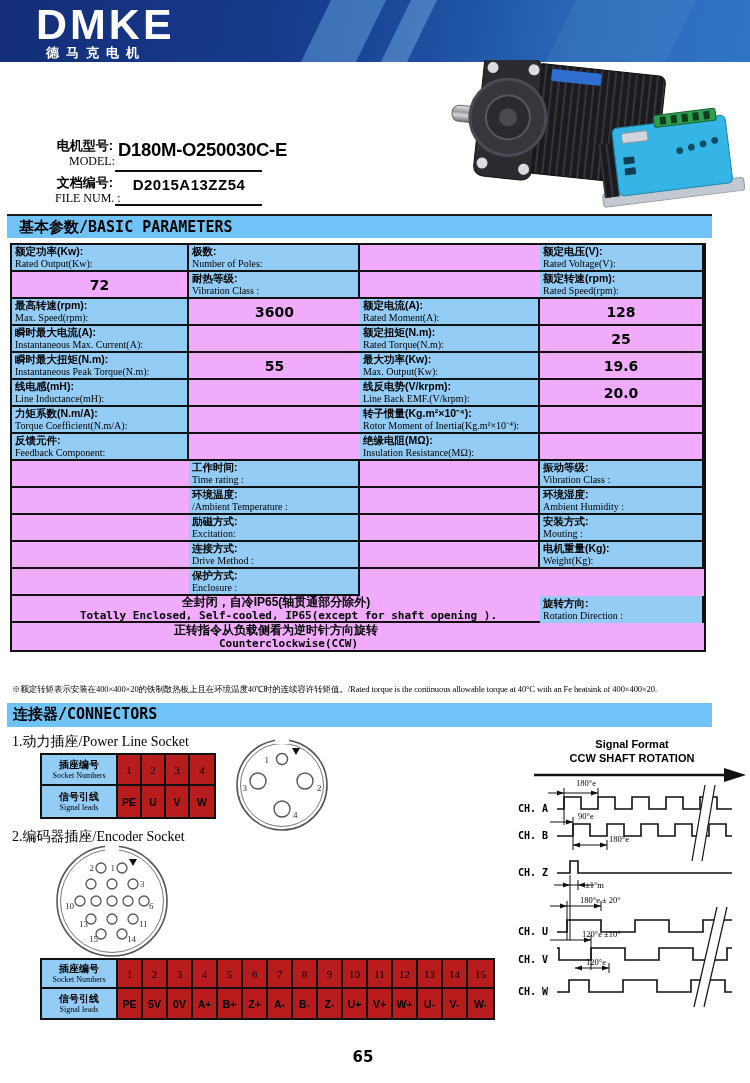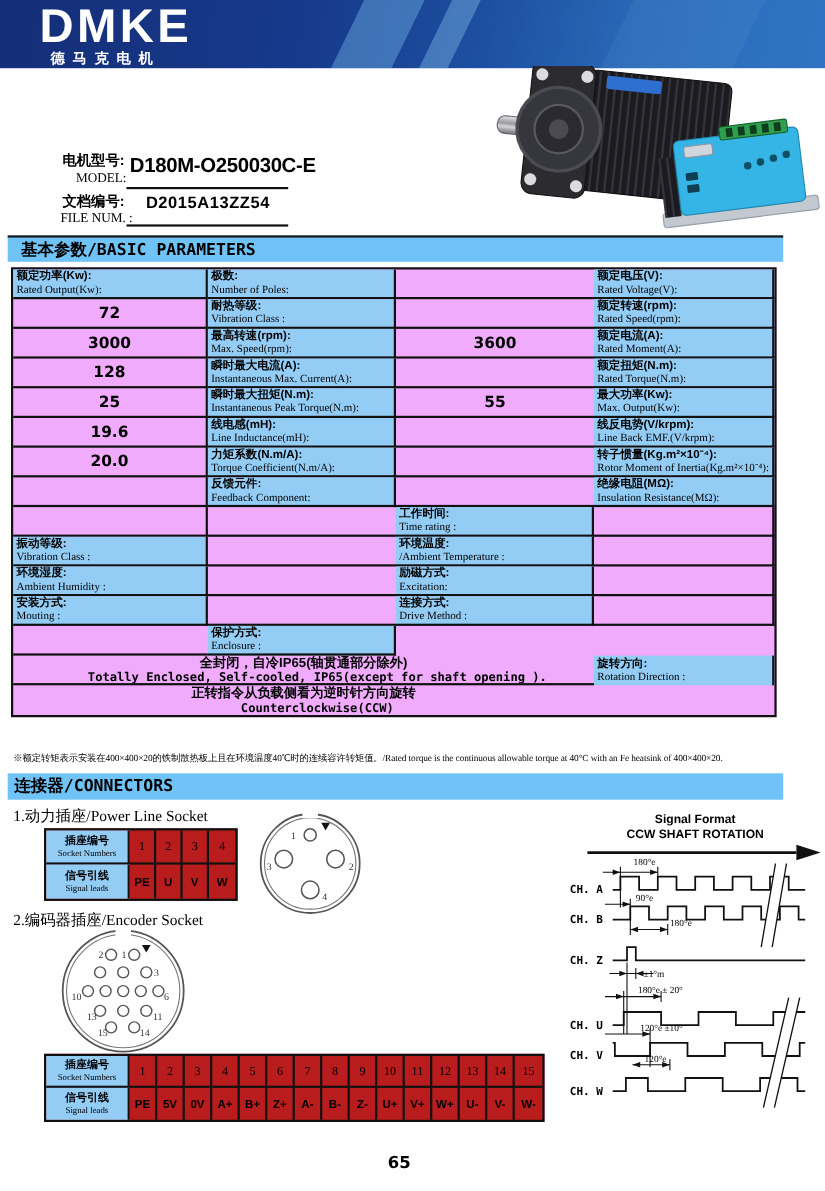--- a/index.html
+++ b/index.html
@@ -161,21 +161,20 @@
     <div class="cell val">72</div>
     <div class="cell lab">
       <div class="cn">耐热等级:</div>
       <div class="en">Vibration Class :</div>
     </div>
     <div class="cell val lastcol"></div>
     <div class="cell lab">
       <div class="cn">额定转速(rpm):</div>
       <div class="en">Rated Speed(rpm):</div>
     </div>
-    <div class="cell val">3000</div>
     <div class="cell lab">
       <div class="cn">最高转速(rpm):</div>
       <div class="en">Max. Speed(rpm):</div>
     </div>
     <div class="cell val lastcol">3600</div>
     <div class="cell lab">
       <div class="cn">额定电流(A):</div>
       <div class="en">Rated Moment(A):</div>
     </div>
     <div class="cell val">128</div>
@@ -258,20 +257,24 @@
     <div class="cell lab">
       <div class="cn">安装方式:</div>
       <div class="en">Mouting :</div>
     </div>
     <div class="cell val lastcol"></div>
     <div class="cell lab">
       <div class="cn">连接方式:</div>
       <div class="en">Drive Method :</div>
     </div>
     <div class="cell val"></div>
+    <div class="cell lab">
+      <div class="cn">电机重量(Kg):</div>
+      <div class="en">Weight(Kg):</div>
+    </div>
     <div class="cell val lastcol"></div>
     <div class="cell lab">
       <div class="cn">保护方式:</div>
       <div class="en">Enclosure :</div>
     </div>
     <div class="cell span-val lastcol">
       <div class="cn">全封闭，自冷IP65(轴贯通部分除外)</div>
       <div class="en">Totally Enclosed, Self-cooled, IP65(except for shaft opening ).</div>
     </div>
     <div class="cell lab lastrow">

